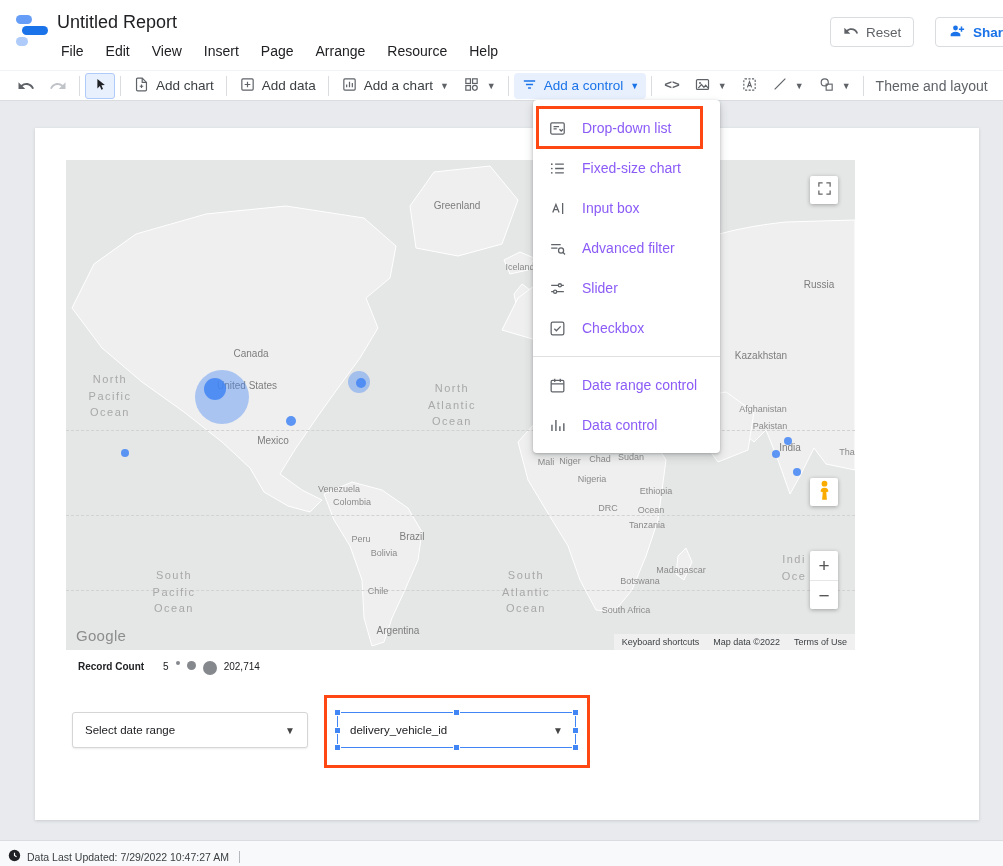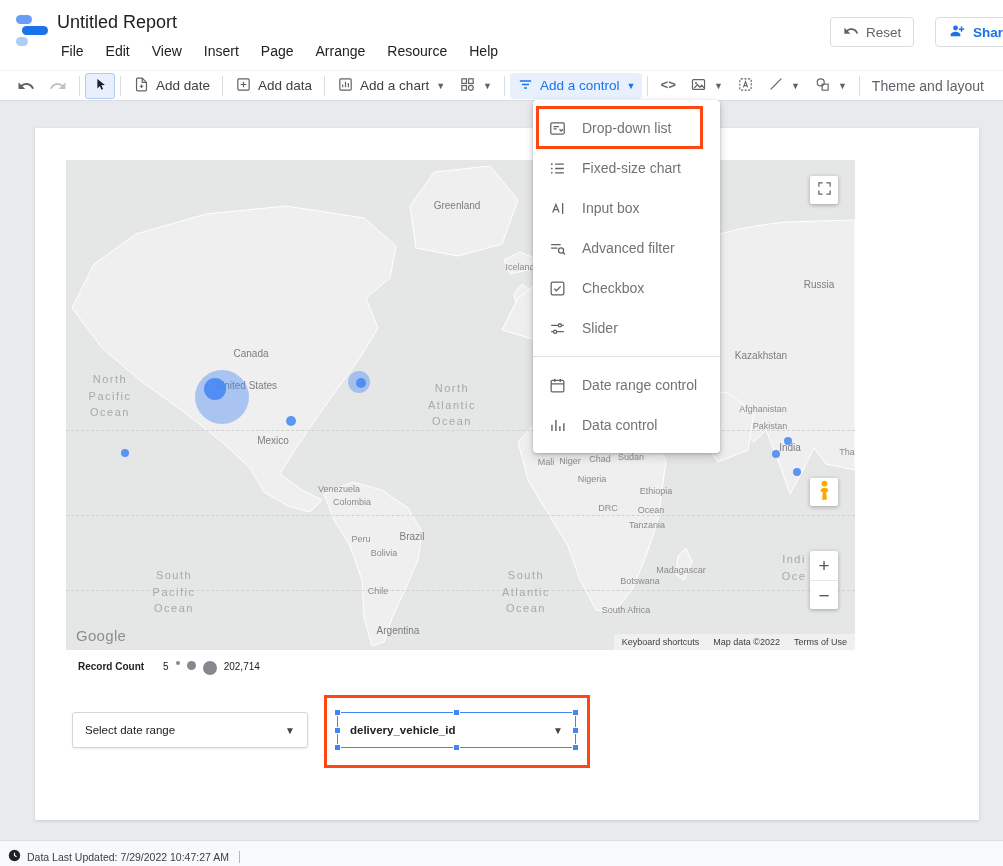--- a/index.html
+++ b/index.html
@@ -49,29 +49,29 @@
   .gmap-logo { position: absolute; left: 10px; bottom: 6px; font-size: 15px; font-weight: normal; color: #8d8d8d; letter-spacing: .3px; }
   .attribution { position: absolute; right: 0; bottom: 0; display: flex; gap: 14px; font-size: 9px; color: #3c4043;
     background: rgba(242,242,242,.8); padding: 3px 8px; }
   .legend { position: absolute; left: 43px; top: 533px; display: flex; gap: 7px;
     font-size: 10px; color: #202124; }
   .legend .lt { font-weight: bold; margin-right: 12px; }
   .ldot { border-radius: 50%; background: #85898d; display: inline-block; }
   .ctrl { position: absolute; top: 584px; height: 36px; background: #fff; display: flex; align-items: center;
     font-size: 11.5px; color: #202124; padding: 0 12px; justify-content: space-between; cursor: pointer; }
   .ctrl-date { left: 37px; width: 236px; border: 1px solid #d5d5d5; border-radius: 3px; box-shadow: 0 1px 2px rgba(0,0,0,.08); }
-  .ctrl-field { left: 302px; width: 239px; border: 1px solid #4285f4; font-weight: bold; }
+  .ctrl-field { left: 302px; width: 239px; border: 1px solid #4285f4; font-weight: normal; }
   .ctrl .dd { font-size: 10px; color: #444; }
   .orange-frame { position: absolute; left: 289px; top: 567px; width: 266px; height: 73px;
     border: 3px solid #ff4713; pointer-events: none; }
   .handle { position: absolute; width: 7px; height: 7px; background: #4285f4; border: 1px solid #fff; }
   .menu-popup { position: absolute; left: 533px; top: 100px; width: 187px; background: #fff; z-index: 100;
     padding: 8px 0; border-radius: 4px; box-shadow: 0 1px 3px rgba(60,64,67,.3), 0 4px 10px rgba(60,64,67,.2); }
   .menu-item { height: 40px; display: flex; align-items: center; gap: 14px; padding-left: 15px;
-    font-size: 14px; color: #737373; cursor: pointer; }
+    font-size: 14px; color: #8b5cf6; cursor: pointer; }
   .menu-item .mi { width: 20px; height: 20px; flex: none; display: flex; align-items: center; }
   .menu-sep { border-top: 1px solid #e0e0e0; margin: 8px 0; }
   .orange-item-frame { position: absolute; left: 3px; top: 6px; width: 167px; height: 43px;
     border: 3px solid #ff4713; pointer-events: none; }
   .statusbar { height: 32px; background: #f8f9fa; border-top: 1px solid #dadce0; display: flex;
     align-items: center; gap: 6px; padding-left: 8px; font-size: 10.5px; color: #3c4043; }
   .sb-div { width: 1px; height: 12px; background: #b5b8bc; margin-left: 4px; }
 </style>
 </head>
 <body>
@@ -126,21 +126,21 @@
           <path fill="#202124" d="M7 3v15.2l4-3.9 2.4 5.9 2.6-1.1-2.5-5.8 5.5-.4z"></path>
         </svg></span>
     </button>
   <span class="tb-sep"></span>
   <button class="tb-btn">
     <span><svg width="17" height="17" viewBox="0 0 24 24" fill="none" stroke="#5f6368" stroke-width="1.7">
           <path d="M13 3H6.5A1.5 1.5 0 0 0 5 4.5v15A1.5 1.5 0 0 0 6.5 21h11a1.5 1.5 0 0 0 1.5-1.5V9z"></path>
           <path d="M13 3v6h6"></path>
           <path d="M12 12v5M9.5 14.5h5"></path>
         </svg></span>
-    <span>Add date</span>
+    <span>Add chart</span>
   </button>
   <span class="tb-sep"></span>
   <button class="tb-btn">
     <span><svg width="17" height="17" viewBox="0 0 24 24" fill="none" stroke="#5f6368" stroke-width="1.7">
           <rect x="4" y="4" width="16" height="16" rx="1.5"></rect>
           <path d="M12 8v8M8 12h8"></path>
         </svg></span>
     <span>Add data</span>
   </button>
   <span class="tb-sep"></span>
@@ -374,35 +374,35 @@
           <path d="M4 7h12M4 11.5h8"></path>
           <circle cx="16.5" cy="14.5" r="3.2"></circle>
           <path d="M18.8 16.8L21.5 19.5"></path>
         </svg>
       </span>
     <span>Advanced filter</span>
   </div>
   <div class="menu-item">
     <span class="mi">
         <svg width="19" height="19" viewBox="0 0 24 24" fill="none" stroke="#5f6368" stroke-width="1.6">
-          <rect x="4" y="4" width="16" height="16" rx="2"></rect>
-          <path d="M8 12.3l2.6 2.6 5.4-5.6"></path>
-        </svg>
-      </span>
-    <span>Checkbox</span>
-  </div>
-  <div class="menu-item">
-    <span class="mi">
-        <svg width="19" height="19" viewBox="0 0 24 24" fill="none" stroke="#5f6368" stroke-width="1.6">
           <path d="M4 8h9M17 8h3M4 16h3M11 16h9"></path>
           <circle cx="15" cy="8" r="2"></circle>
           <circle cx="9" cy="16" r="2"></circle>
         </svg>
       </span>
     <span>Slider</span>
+  </div>
+  <div class="menu-item">
+    <span class="mi">
+        <svg width="19" height="19" viewBox="0 0 24 24" fill="none" stroke="#5f6368" stroke-width="1.6">
+          <rect x="4" y="4" width="16" height="16" rx="2"></rect>
+          <path d="M8 12.3l2.6 2.6 5.4-5.6"></path>
+        </svg>
+      </span>
+    <span>Checkbox</span>
   </div>
   <div class="menu-sep"></div>
   <div class="menu-item">
     <span class="mi">
         <svg width="19" height="19" viewBox="0 0 24 24" fill="none" stroke="#5f6368" stroke-width="1.6">
           <rect x="4" y="5.5" width="16" height="14.5" rx="1.5"></rect>
           <path d="M4 10h16M8.5 3.5v4M15.5 3.5v4"></path>
         </svg>
       </span>
     <span>Date range control</span>

